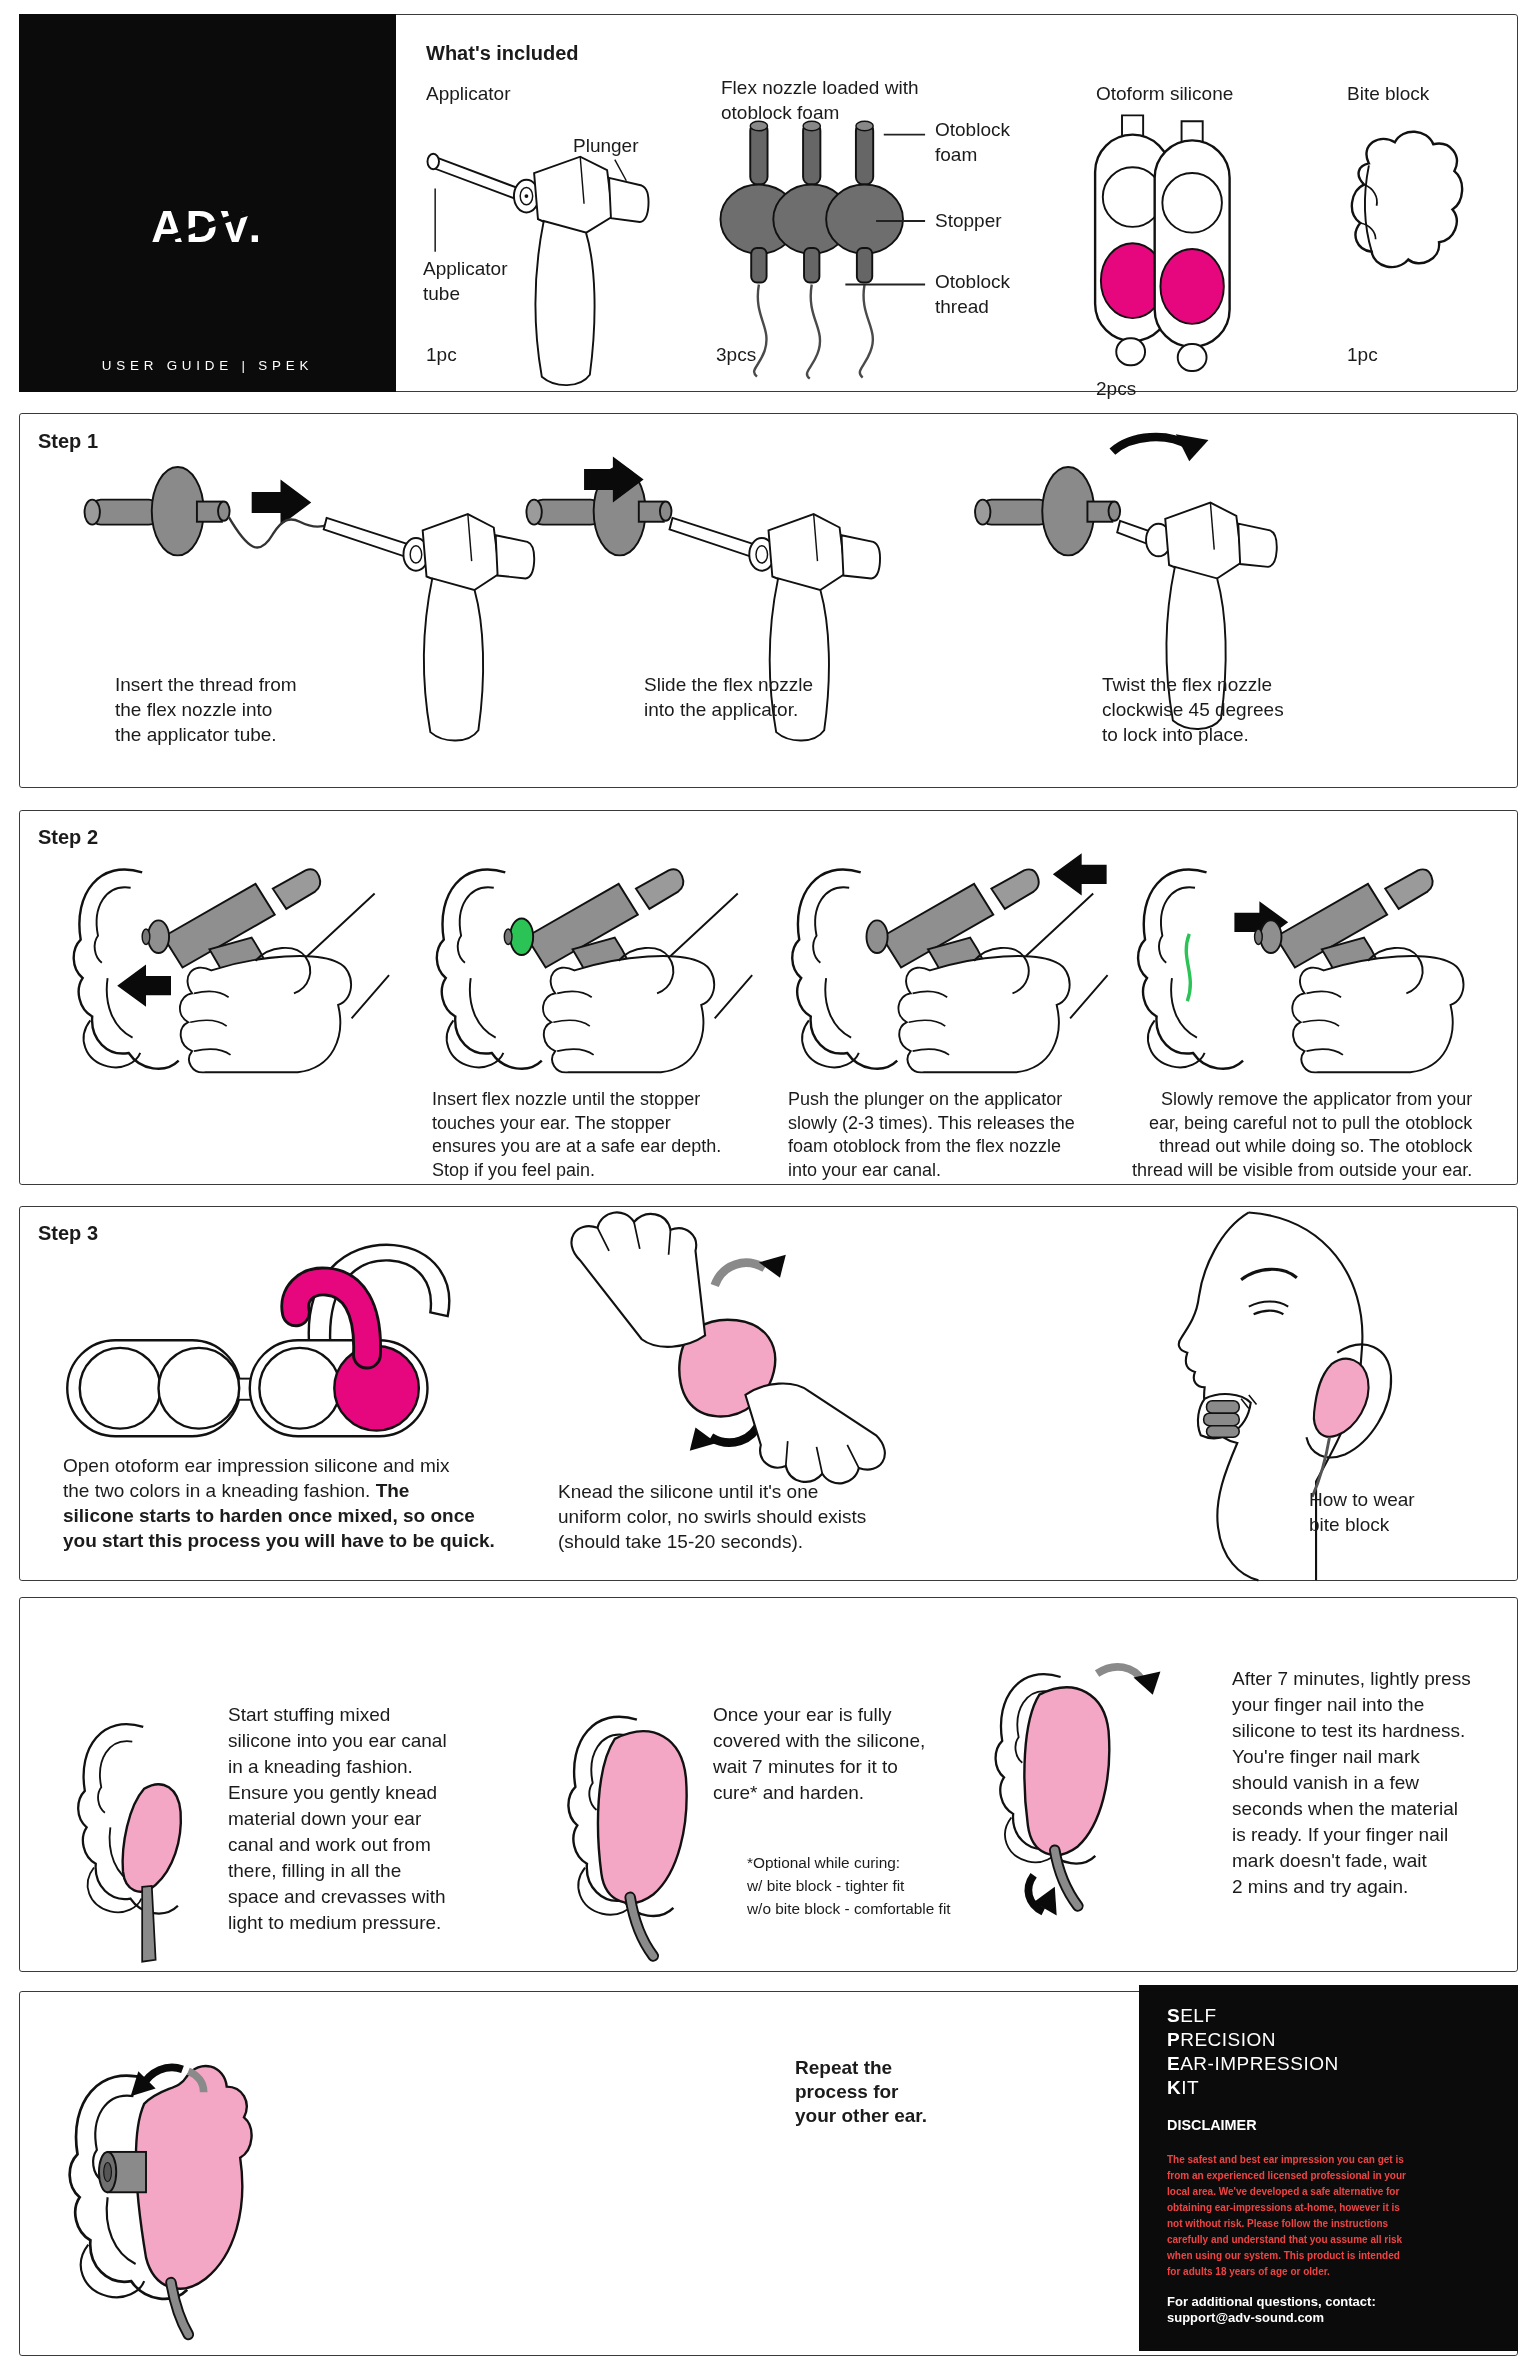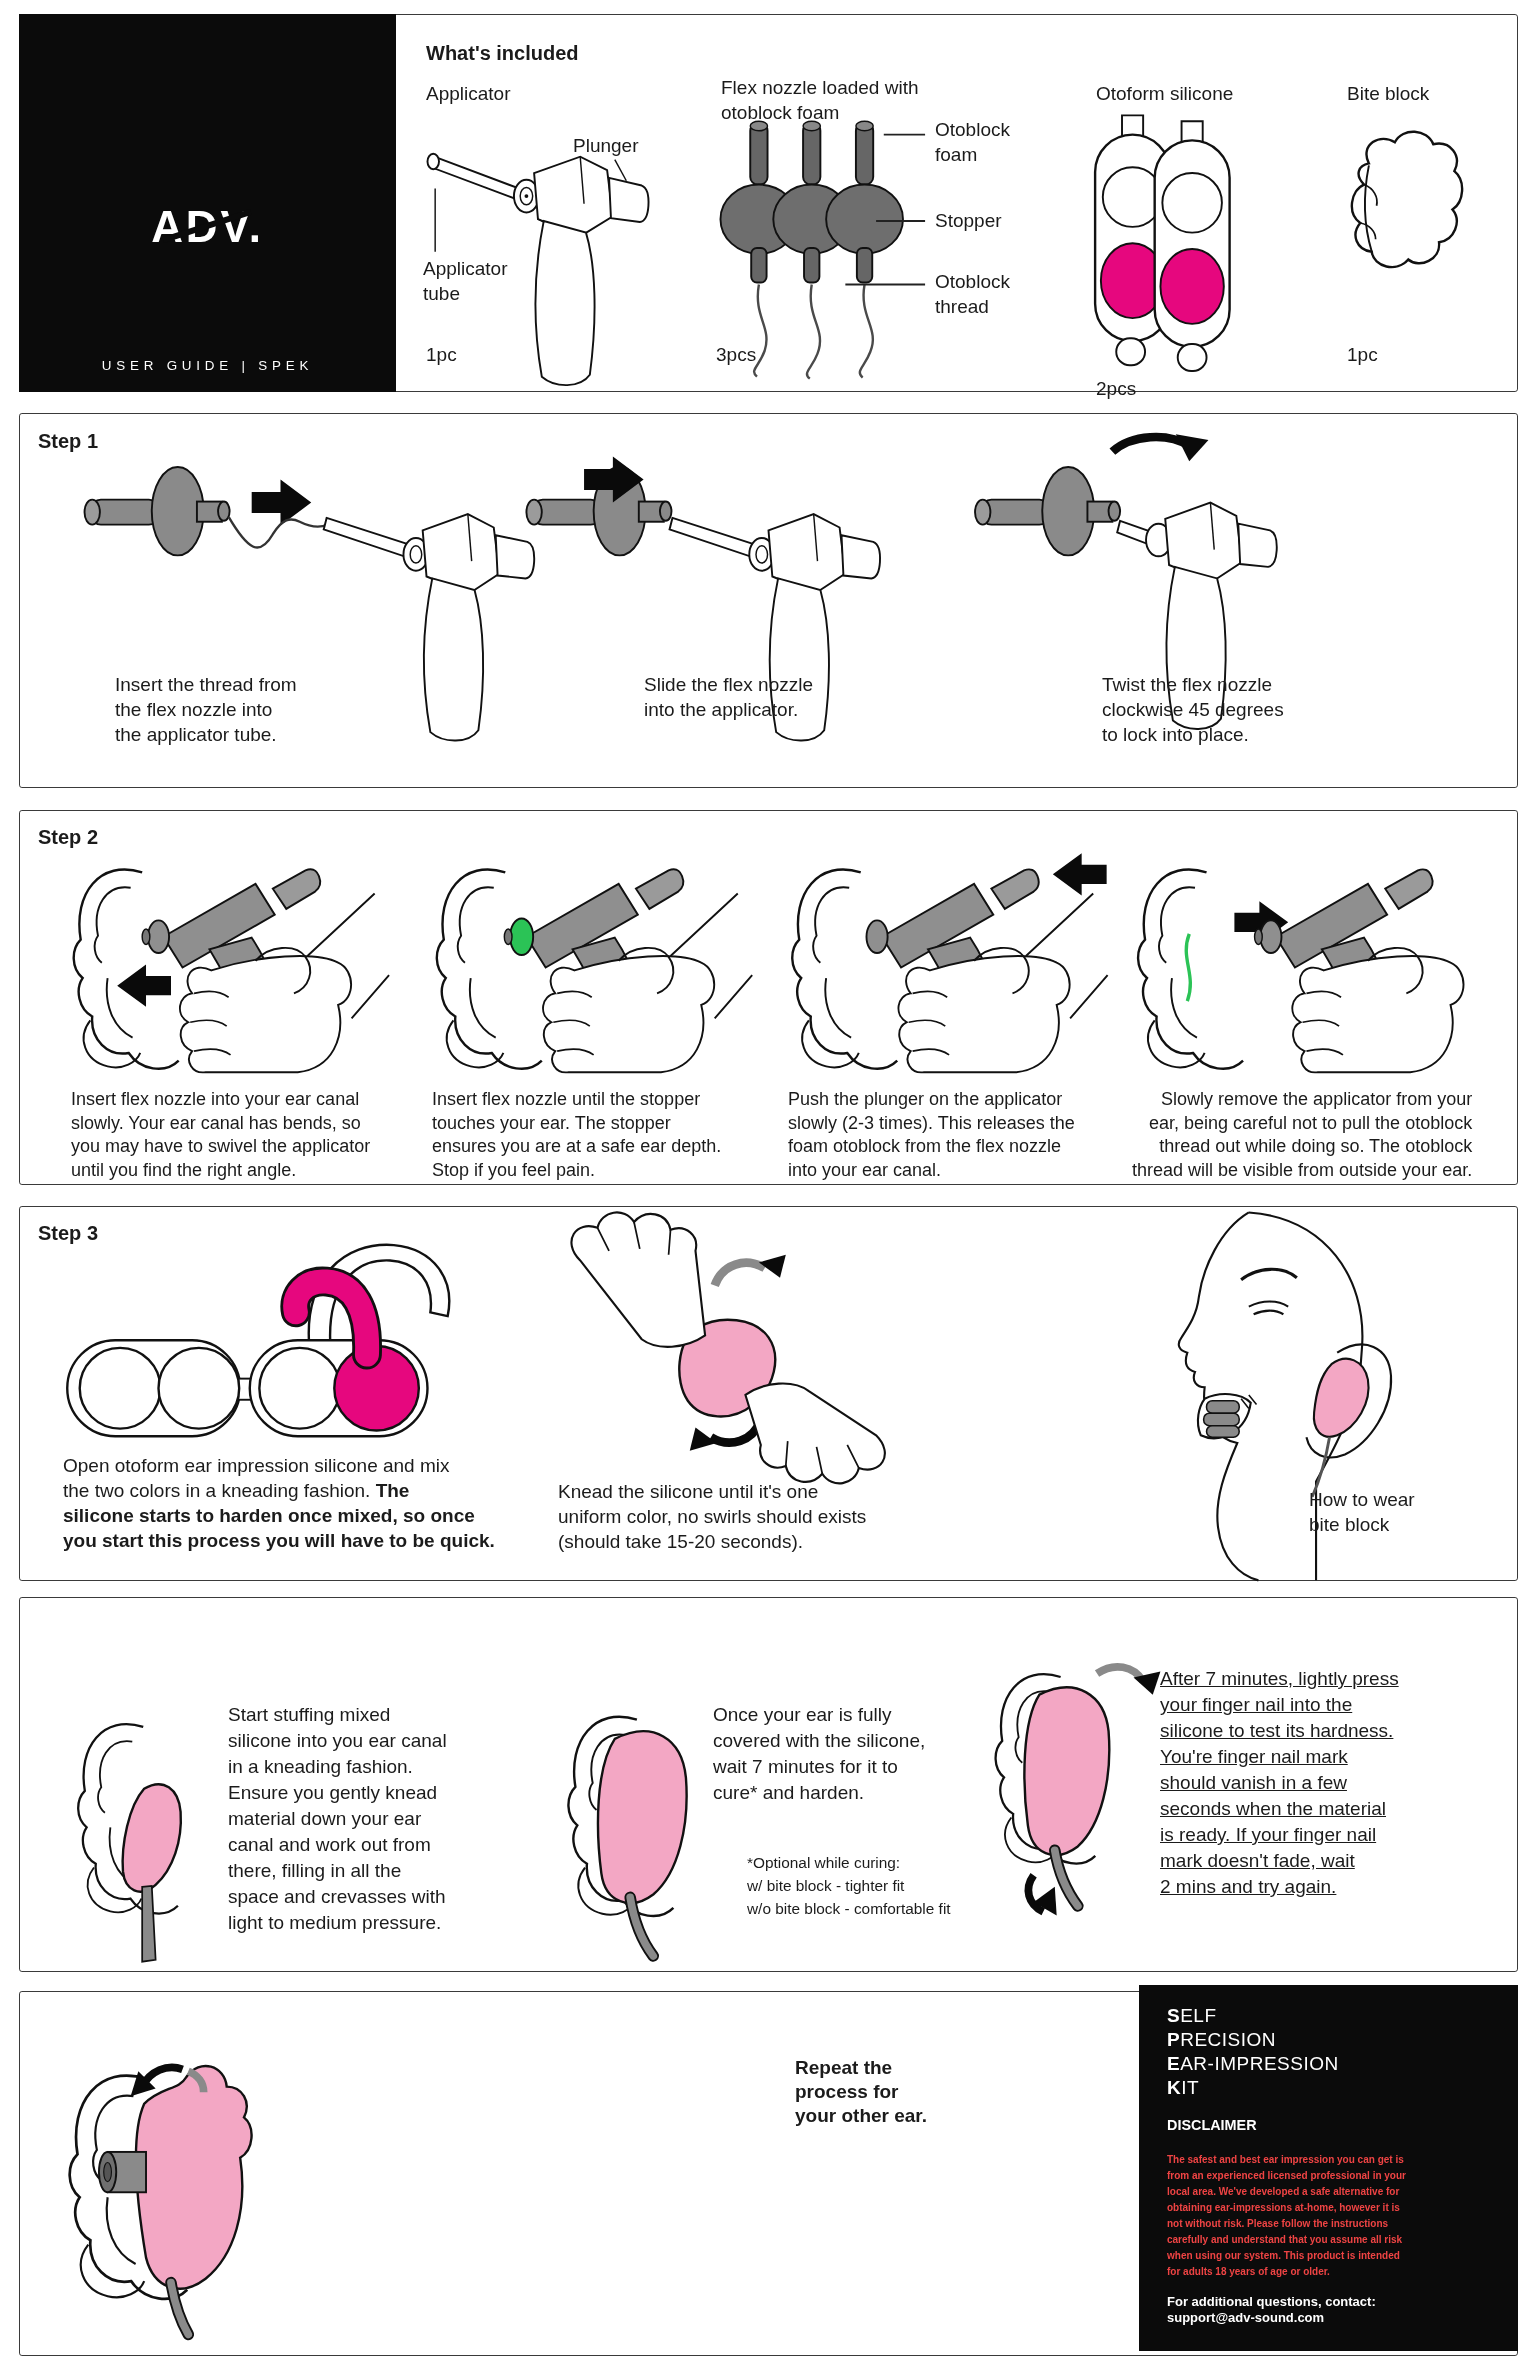--- a/index.html
+++ b/index.html
@@ -326,24 +326,20 @@
   <div class="cap" style="left:115px;top:672px;">Insert the thread from
 the flex nozzle into
 the applicator tube.</div>
   <div class="cap" style="left:644px;top:672px;">Slide the flex nozzle
 into the applicator.</div>
   <div class="cap" style="left:1102px;top:672px;">Twist the flex nozzle
 clockwise 45 degrees
 to lock into place.</div>
 
   <div class="h" style="left:38px;top:826px;">Step 2</div>
-  <div class="cap2" style="left:71px;top:1088px;">Insert flex nozzle into your ear canal
-slowly. Your ear canal has bends, so
-you may have to swivel the applicator
-until you find the right angle.</div>
   <div class="cap2" style="left:432px;top:1088px;">Insert flex nozzle until the stopper
 touches your ear. The stopper
 ensures you are at a safe ear depth.
 Stop if you feel pain.</div>
   <div class="cap2" style="left:788px;top:1088px;">Push the plunger on the applicator
 slowly (2-3 times). This releases the
 foam otoblock from the flex nozzle
 into your ear canal.</div>
   <div class="cap2" style="left:1132px;top:1088px;text-align:right;">Slowly remove the applicator from your
 ear, being careful not to pull the otoblock
@@ -370,21 +366,21 @@
 there, filling in all the
 space and crevasses with
 light to medium pressure.</div>
   <div class="cap5" style="left:713px;top:1702px;">Once your ear is fully
 covered with the silicone,
 wait 7 minutes for it to
 cure* and harden.</div>
   <div class="foot" style="left:747px;top:1816px;margin-top:35px;">*Optional while curing:
 w/ bite block - tighter fit
 w/o bite block - comfortable fit</div>
-  <div class="cap5" style="left:1160px;top:1666px;text-decoration:underline;">After 7 minutes, lightly press
+  <div class="cap5" style="left:1232px;top:1666px;">After 7 minutes, lightly press
 your finger nail into the
 silicone to test its hardness.
 You're finger nail mark
 should vanish in a few
 seconds when the material
 is ready. If your finger nail
 mark doesn't fade, wait
 2 mins and try again.</div>
 
   <div class="repeat" style="left:795px;top:2056px;">Repeat the

